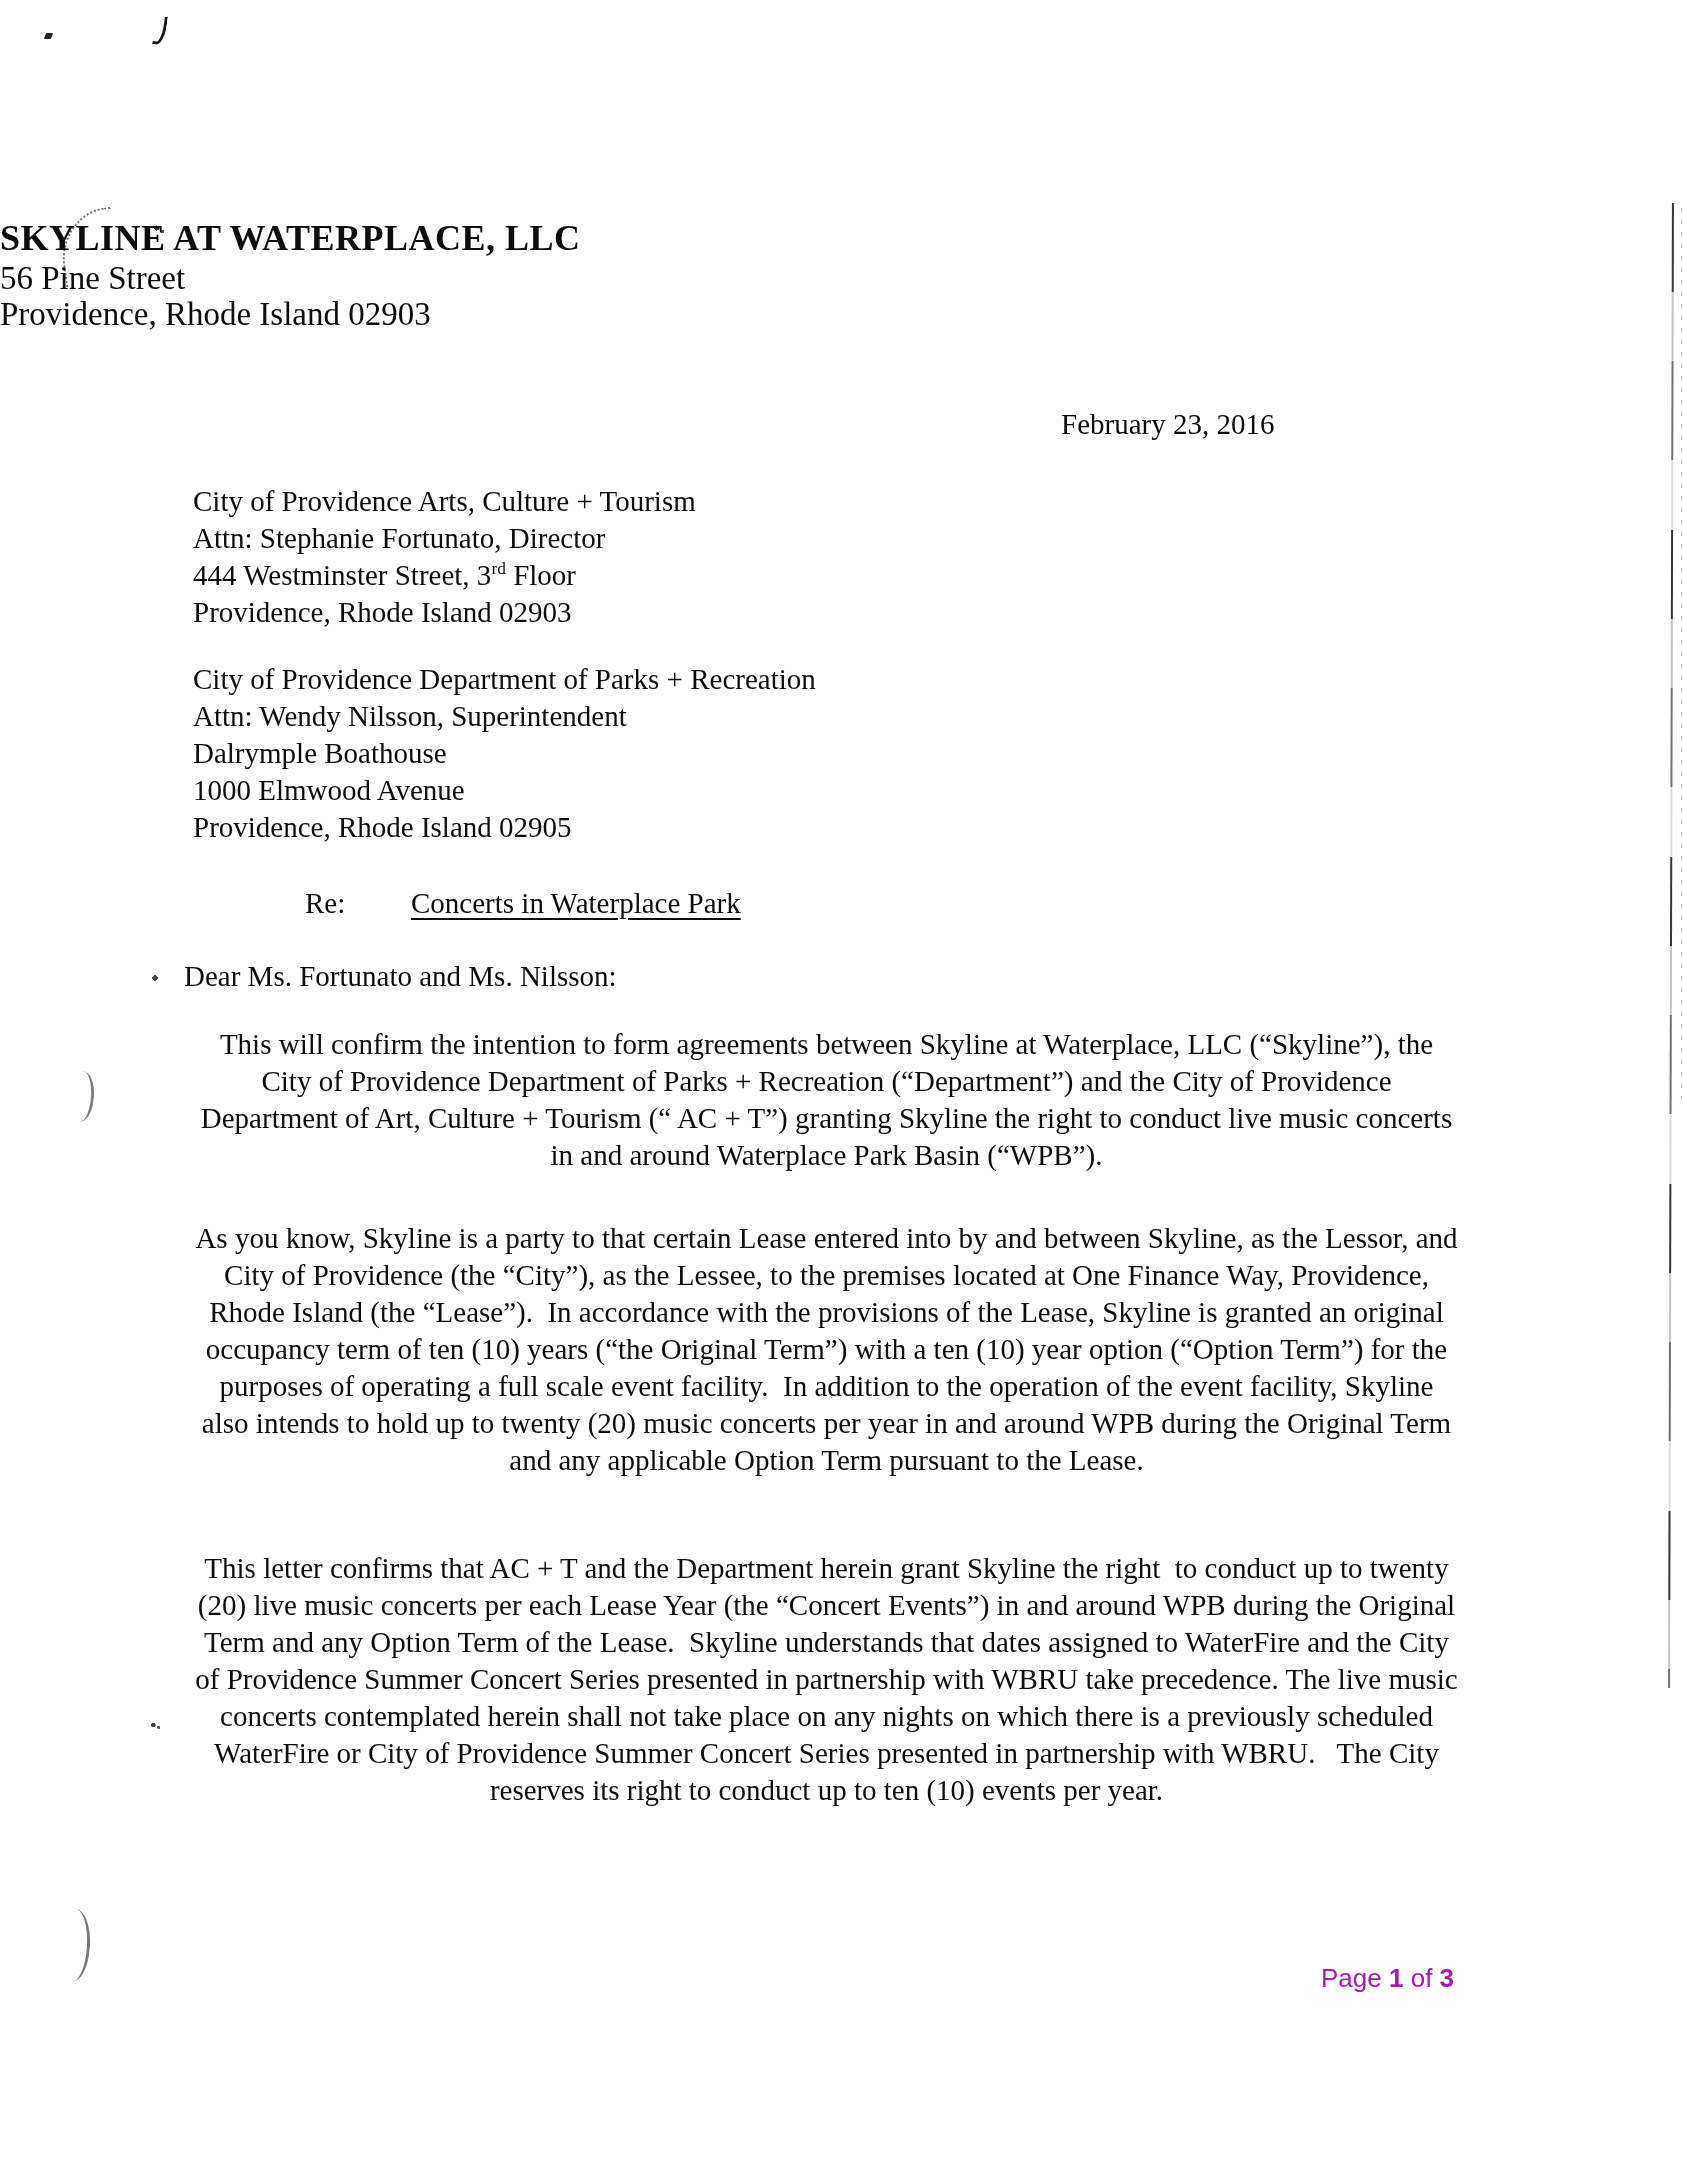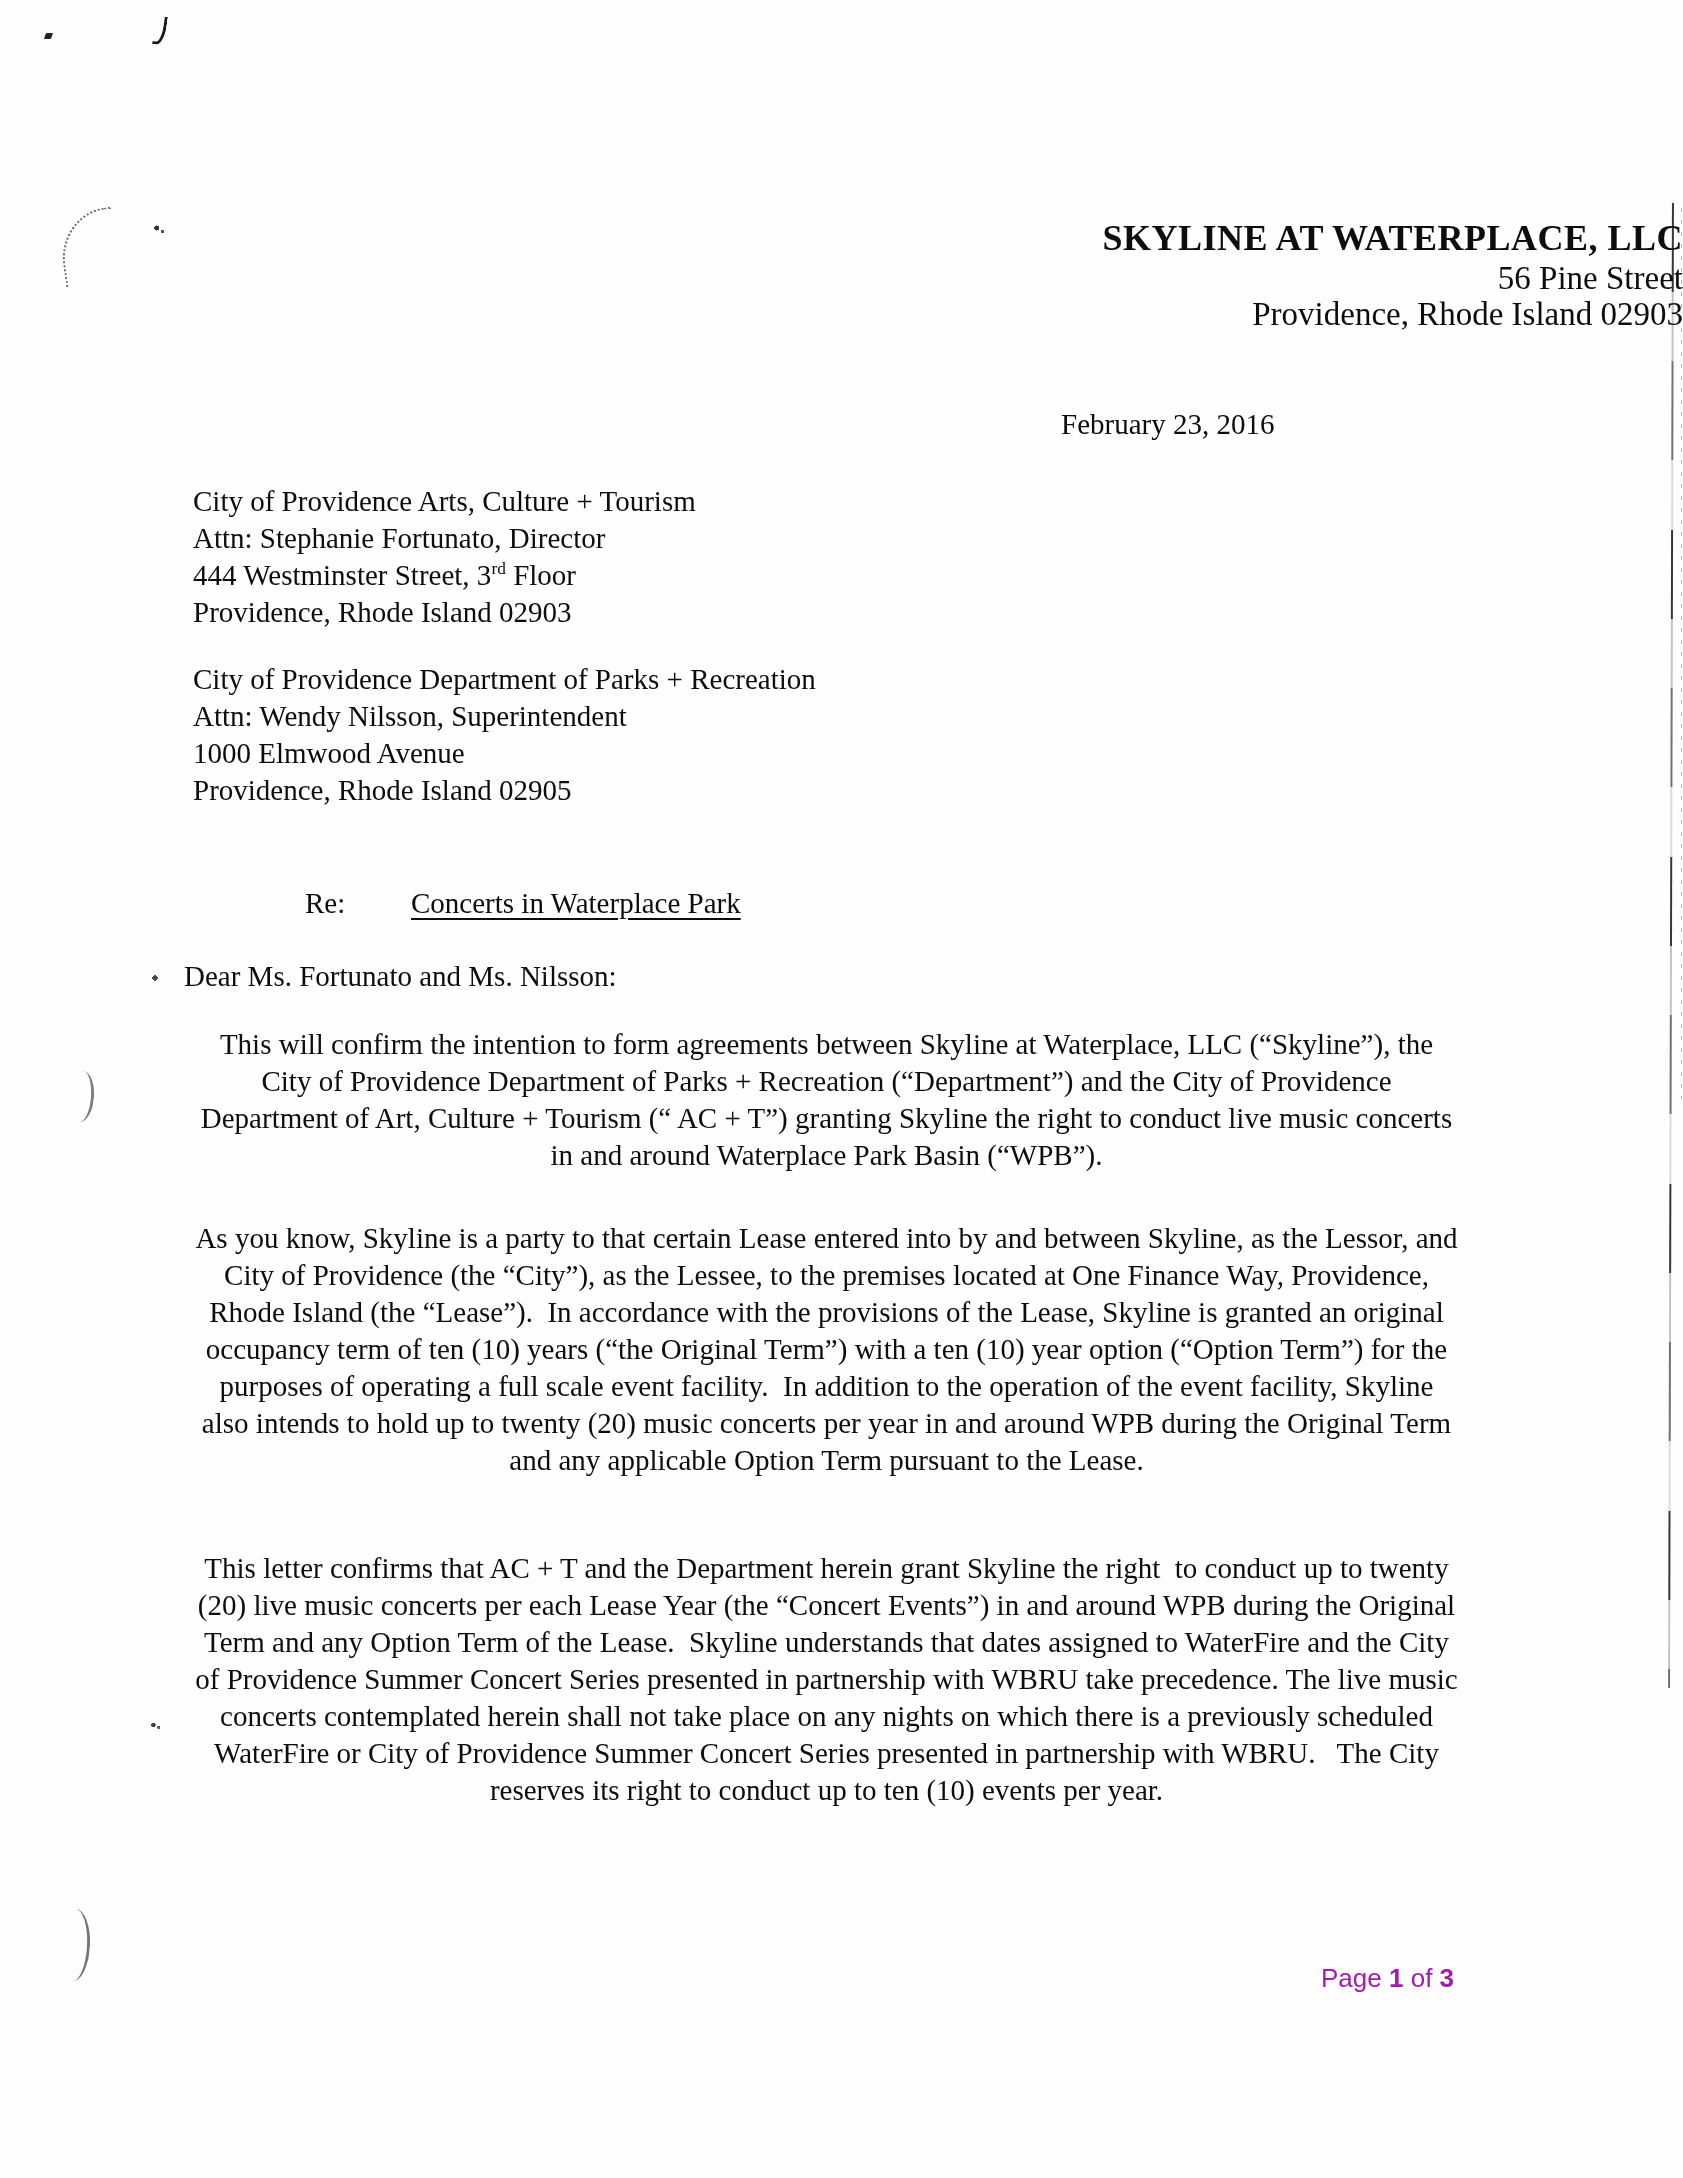--- a/index.html
+++ b/index.html
@@ -19,21 +19,21 @@
     position: absolute;
     inset: 0;
     background: #fefefe;
   }
   
   .letterhead {
     position: absolute;
     left: 0;
     top: 216px;
     width: 1683px;
-    text-align: right;
+    text-align: left;
   }
   .letterhead .company {
     font-size: 36px;
     font-weight: 700;
     letter-spacing: 0.5px;
     line-height: 44px;
   }
   .letterhead .addr {
     font-size: 33px;
     line-height: 36px;
@@ -202,20 +202,21 @@
   <div class="recipient recipient-1">
     <div>City of Providence Arts, Culture + Tourism</div>
     <div>Attn: Stephanie Fortunato, Director</div>
     <div><span>444 Westminster Street, 3</span><sup class="ordinal">rd</sup><span> Floor</span></div>
     <div>Providence, Rhode Island 02903</div>
   </div>
 
   <div class="recipient recipient-2">
     <div>City of Providence Department of Parks + Recreation</div>
     <div>Attn: Wendy Nilsson, Superintendent</div>
+    <div>Dalrymple Boathouse</div>
     <div>1000 Elmwood Avenue</div>
     <div>Providence, Rhode Island 02905</div>
   </div>
 
   <div class="re-line">
     <span class="re-label">Re:</span><span class="re-subject">Concerts in Waterplace Park</span>
   </div>
 
   <div class="salutation">Dear Ms. Fortunato and Ms. Nilsson:</div>
 

